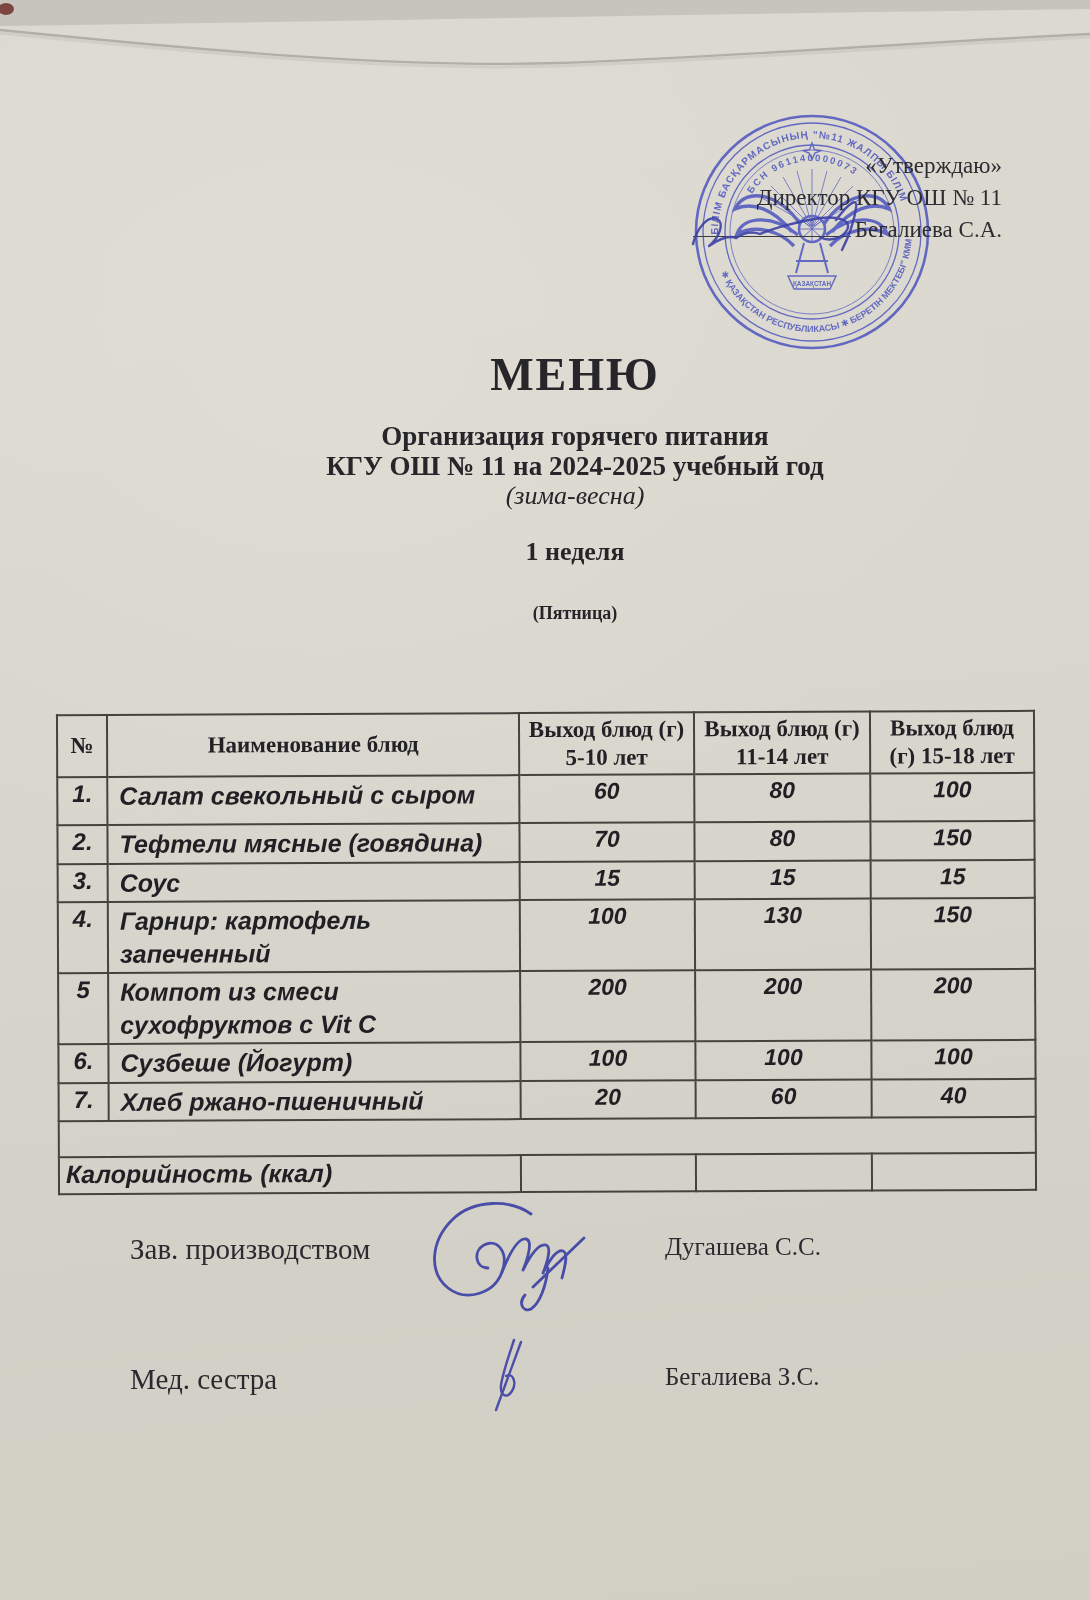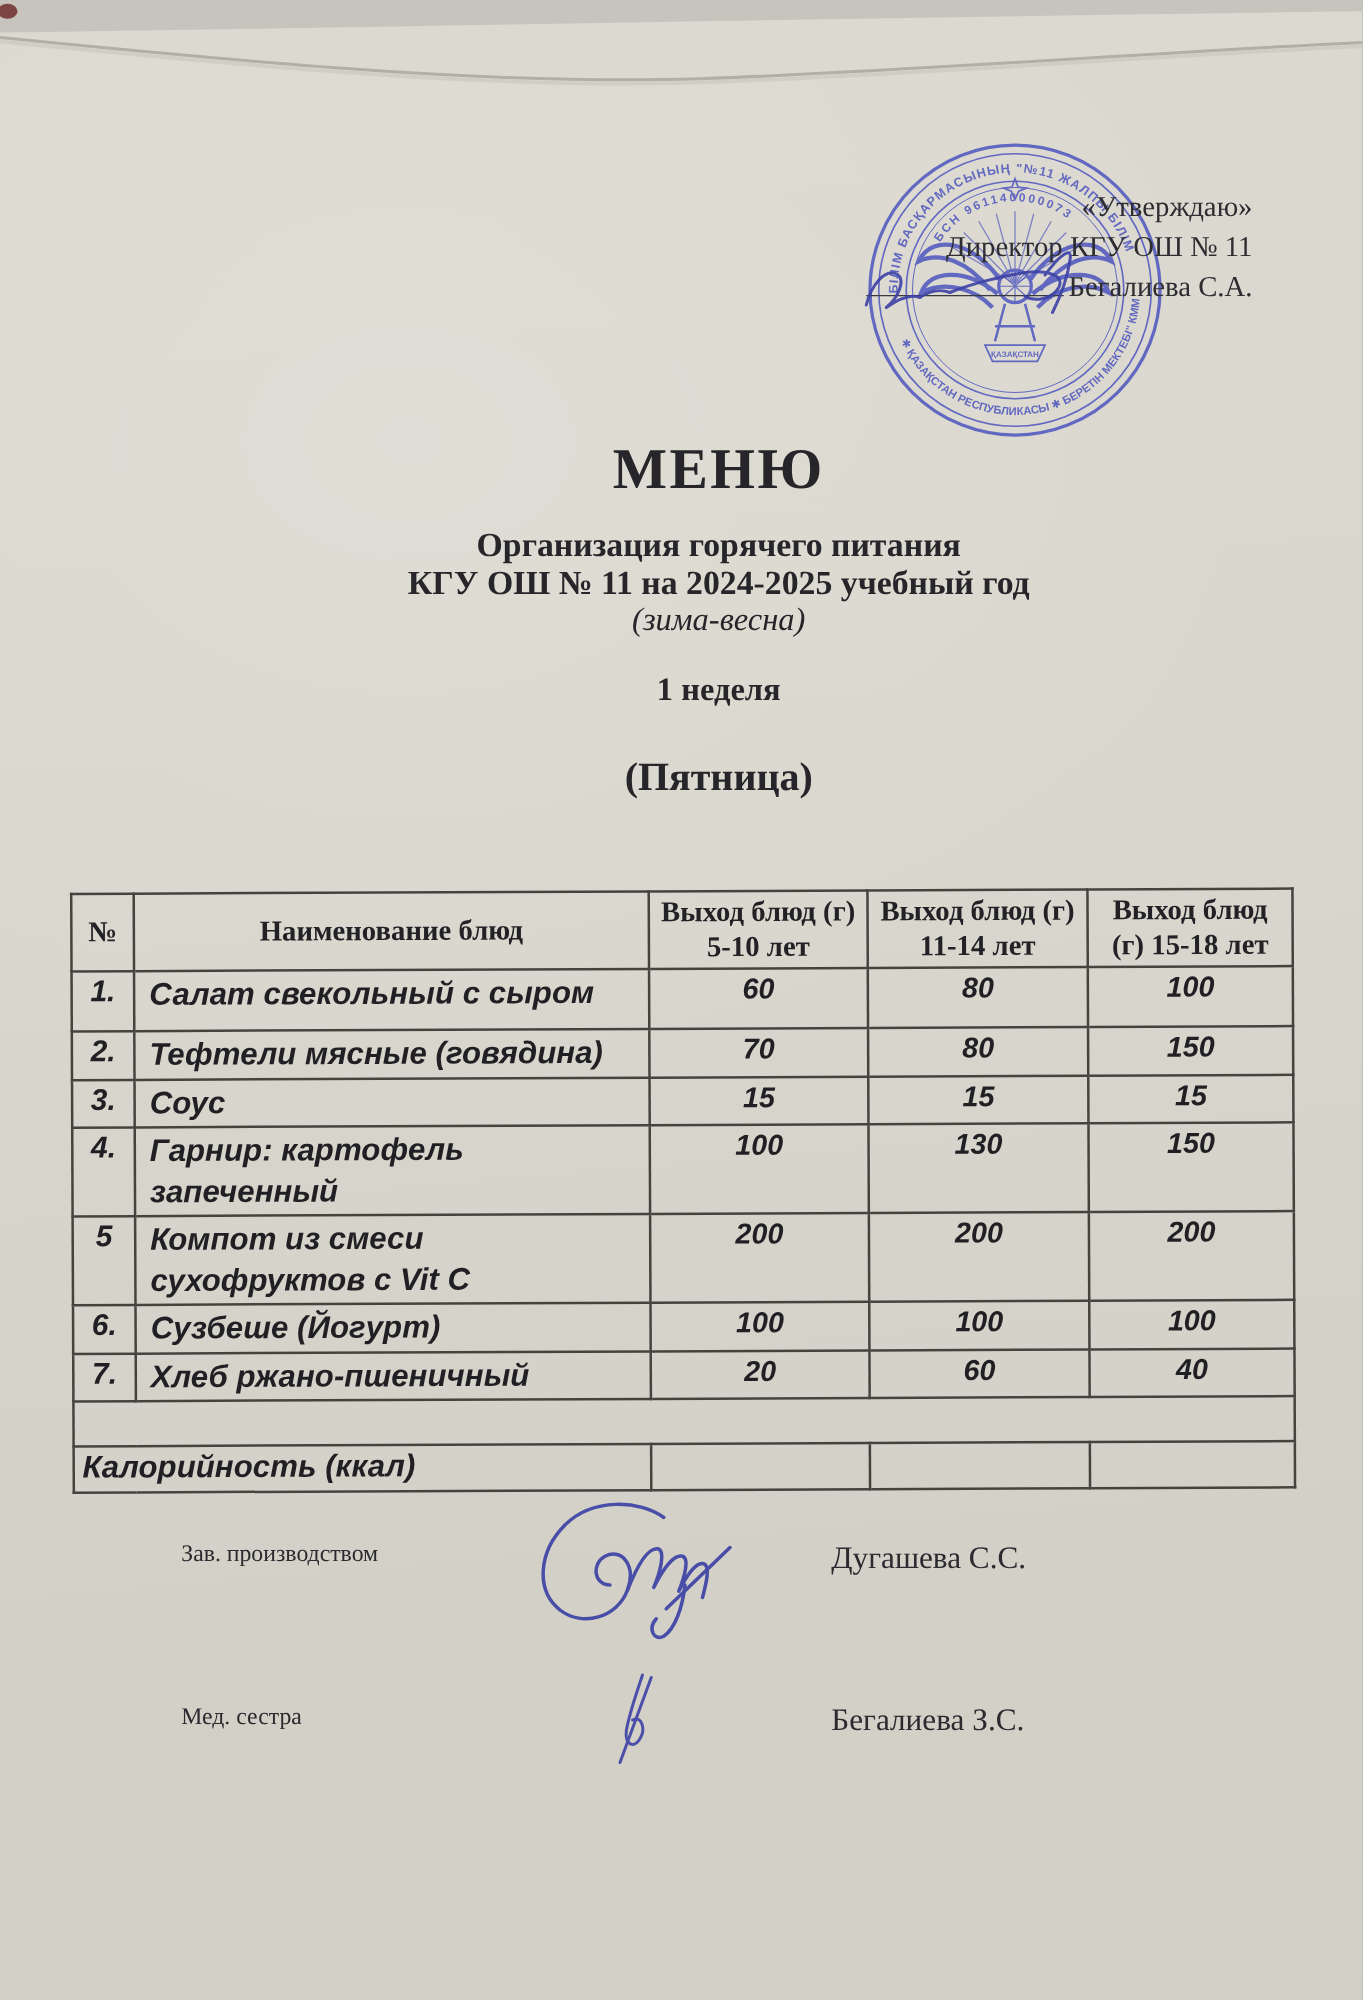--- a/index.html
+++ b/index.html
@@ -23,41 +23,41 @@
   #stamp{left:692px;top:112px;width:240px;height:240px;z-index:4;filter:blur(.4px);}
   #stamp .ink{stroke:#4750bd;fill:none;}
   #stamp text{fill:#4750bd;stroke:none;font-family:"Liberation Sans","DejaVu Sans",sans-serif;font-weight:bold;}
   
   .center-line{left:60px;width:1030px;text-align:center;}
   #menu-title{top:348px;font-size:46px;font-weight:bold;letter-spacing:2px;}
   #sub1{top:421px;font-size:27px;font-weight:bold;}
   #sub2{top:451px;font-size:27px;font-weight:bold;}
   #sub3{top:481px;font-size:26px;font-style:italic;}
   #week{top:537px;font-size:26px;font-weight:bold;}
-  #day{top:603px;font-size:32px;font-weight:bold;}
+  #day{top:603px;font-size:18px;font-weight:bold;}
   #date{top:632px;font-size:26px;font-weight:bold;}
   
   #menu-table{left:57px;top:712px;width:977px;border-collapse:collapse;table-layout:fixed;
     transform:rotate(-.25deg);}
   #menu-table td,#menu-table th{border:2px solid #44443f;padding:2px 6px;overflow:hidden;}
   #menu-table thead th{font-size:23px;font-weight:bold;text-align:center;line-height:1.22;
     font-family:"Liberation Serif","DejaVu Serif",serif;color:#222226;}
   #menu-table tbody td{vertical-align:top;
     font-family:"Liberation Sans","DejaVu Sans",sans-serif;
     font-style:italic;font-weight:700;color:#1f1f24;}
   #menu-table .c-num{text-align:center;font-size:24px;}
   #menu-table .c-name{text-align:left;font-size:25px;padding-left:11px;line-height:1.3;}
   #menu-table .c-val{text-align:center;font-size:23px;margin-top:20px;}
   #menu-table tr.gap-row td{height:30px;border-top:2px solid #44443f;}
   #menu-table .cal-label{font-size:25px;padding-left:6px;}
   tr.r1 td{height:42px;} tr.r2 td{height:31px;} tr.r3 td{height:29px;}
   tr.r4 td{height:28px;} tr.r5 td{height:62px;} tr.r6 td{height:31px;}
   tr.r7 td{height:26px;} tr.cal td{height:31px;}
   
-  .sig-role{left:130px;font-size:19px;color:#2a2a2f;margin-left:15px;}
+  .sig-role{left:130px;font-size:29px;color:#2a2a2f;}
   .sig-name{left:665px;font-size:25px;color:#2a2a2f;}
   #role1,#name1{top:1233px;} #role2,#name2{top:1363px;}
   #ink-svg{left:0;top:0;width:1090px;height:1600px;z-index:7;pointer-events:none;}
   #ink-svg path{fill:none;stroke:#3d42a6;stroke-linecap:round;stroke-linejoin:round;}
 </style>
 </head>
 <body>
 
 <div id="page">
 

